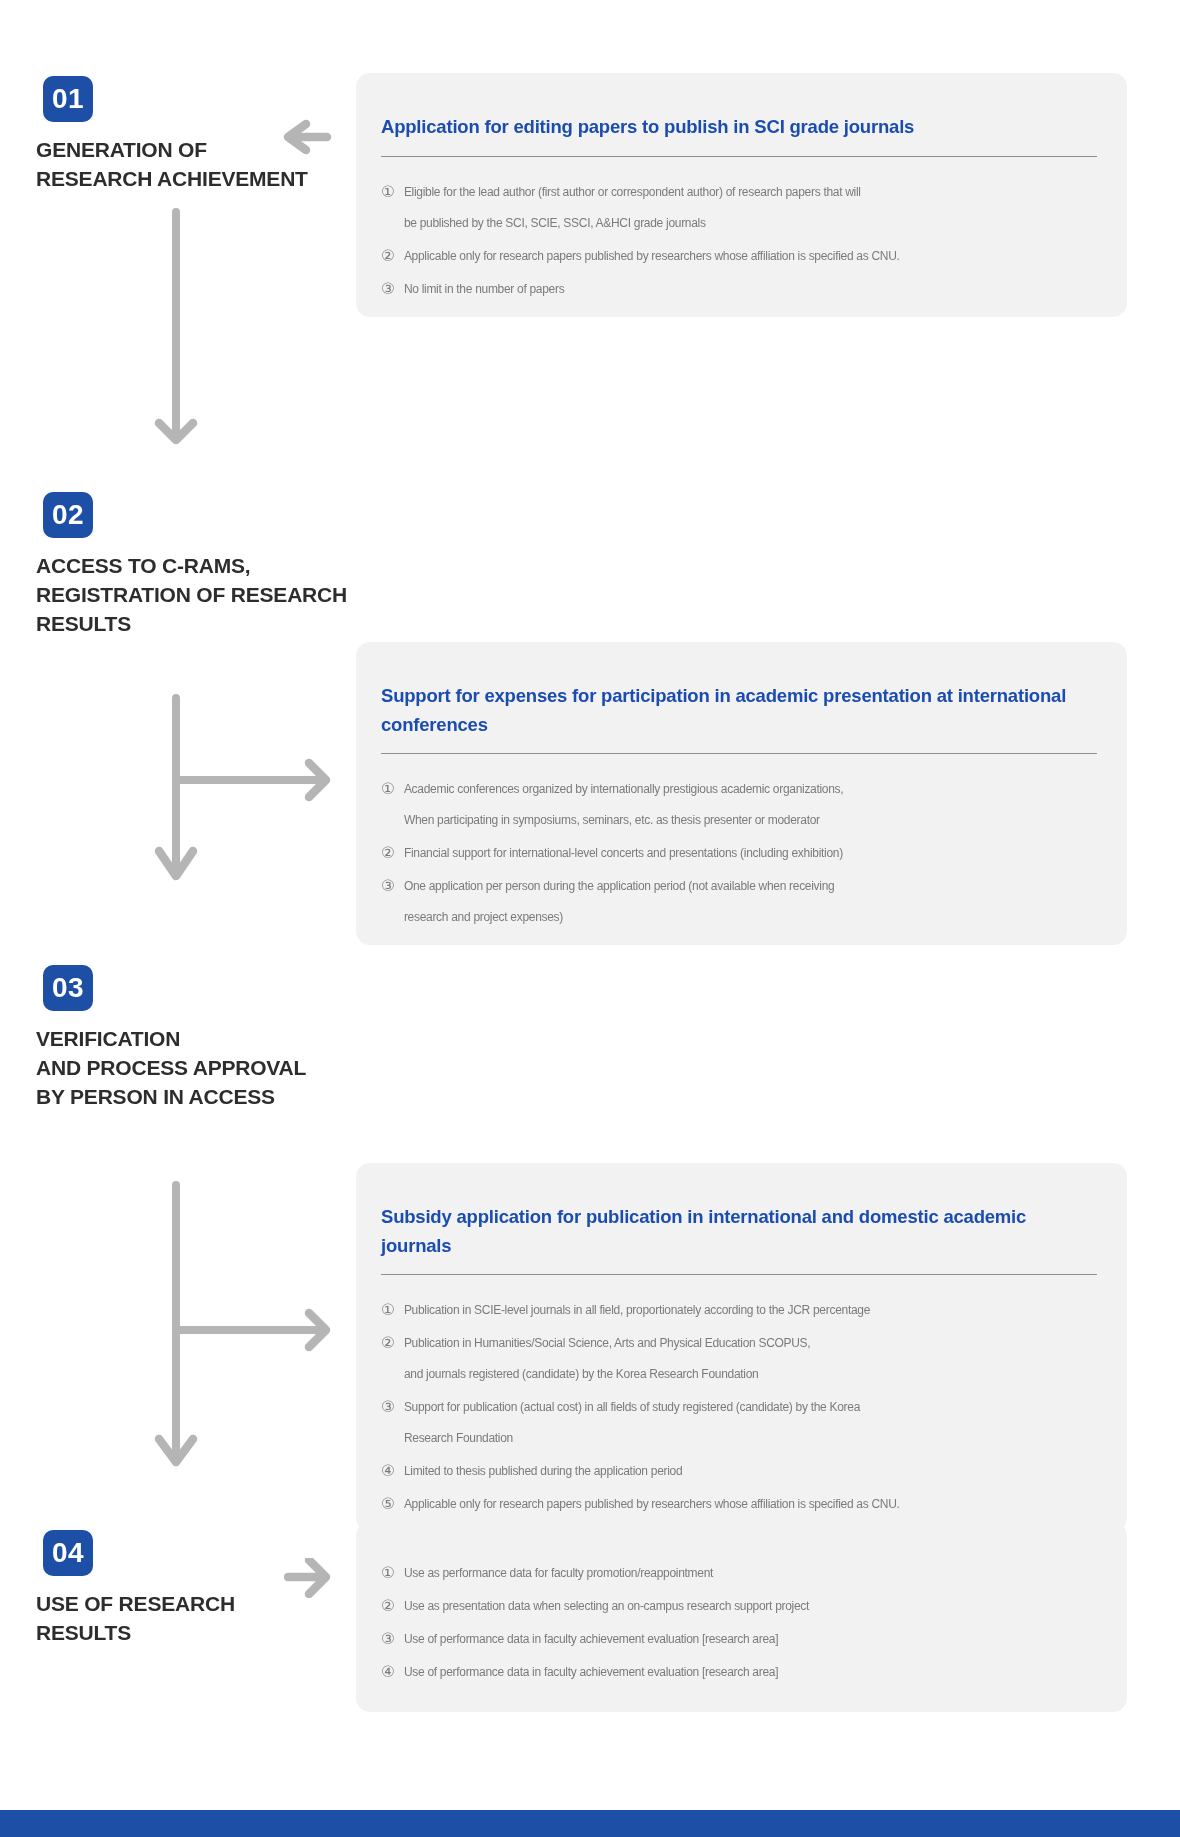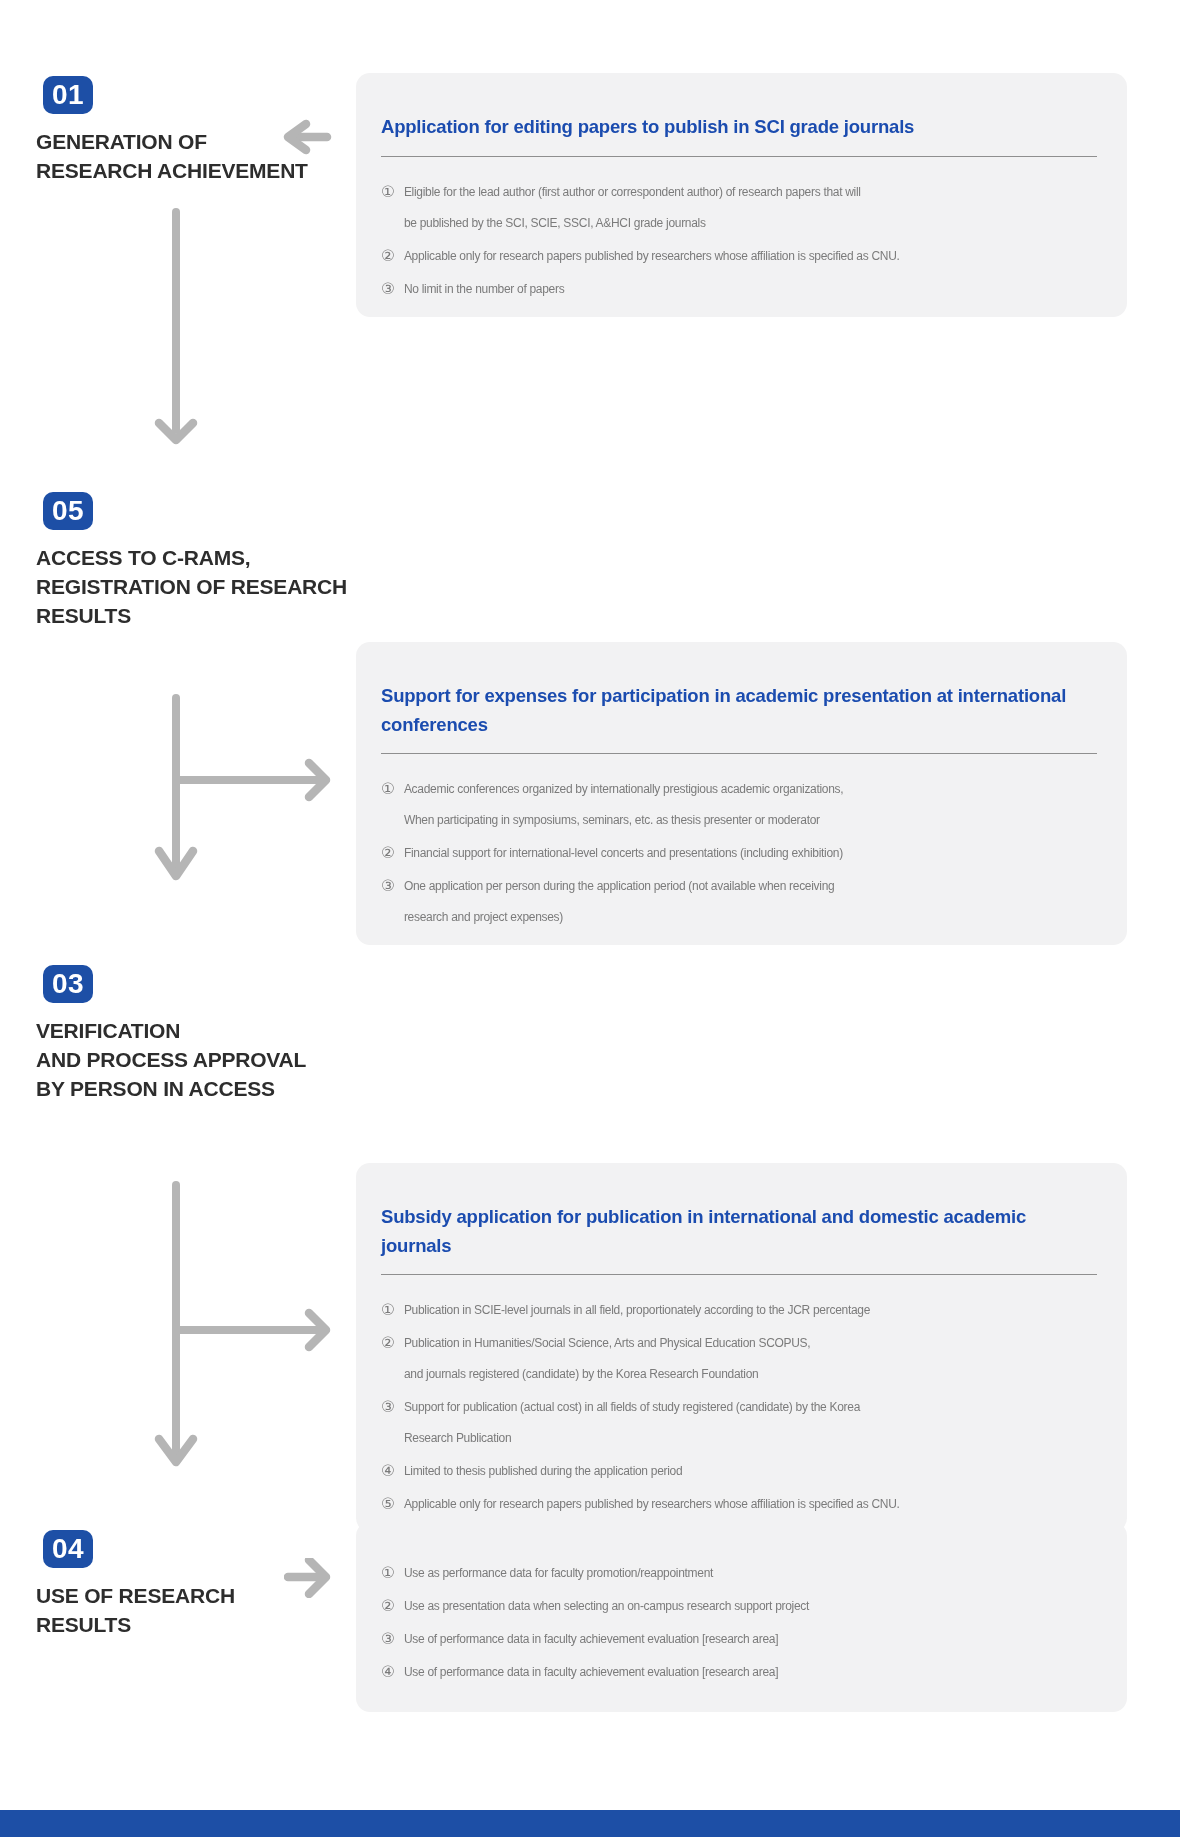--- a/index.html
+++ b/index.html
@@ -3,21 +3,21 @@
 <meta charset="utf-8">
 <style>
   html,body{margin:0;padding:0;background:#ffffff;}
   .canvas{
     position:relative;width:1180px;height:1837px;background:#ffffff;
     font-family:"Liberation Sans","DejaVu Sans",sans-serif;overflow:hidden;
   }
   
   .step{position:absolute;left:36px;}
   .badge{
-    width:50px;height:38px;border-radius:10px;background:#1d4fa6;
+    width:50px;height:46px;border-radius:10px;background:#1d4fa6;
     color:#ffffff;font-size:28px;font-weight:bold;
     display:flex;align-items:center;justify-content:center;
     margin-left:7px;letter-spacing:0.5px;
   }
   .step-title{
     margin-top:14px;font-size:21px;font-weight:bold;color:#2d2d2d;
     line-height:1.37;letter-spacing:-0.2px;white-space:pre-line;
   }
   
   .box{
@@ -79,21 +79,21 @@
       <span class="txt">No limit in the number of papers</span>
     </div>
   </section>
 
   <svg class="arrow" style="left:150px;top:206px" width="52" height="240" viewBox="0 0 52 240">
     <path d="M26 6 V224" stroke-width="8"></path>
     <path d="M9 217 L26 234 L43 217" stroke-width="8.5"></path>
   </svg>
 
   <div class="step" style="top:492px;">
-    <div class="badge">05</div>
+    <div class="badge">02</div>
     <div class="step-title">ACCESS TO C-RAMS,
 REGISTRATION OF RESEARCH
 RESULTS</div>
   </div>
 
   <section class="box" style="top:642px;min-height:272px;">
     <h3 class="box-title">Support for expenses for participation in academic presentation at international
 conferences</h3>
     <div class="divider"></div>
     <div class="item">
@@ -134,21 +134,21 @@
       <span class="txt">Publication in SCIE-level journals in all field, proportionately according to the JCR percentage</span>
     </div>
     <div class="item">
       <span class="num">②</span>
       <span class="txt">Publication in Humanities/Social Science, Arts and Physical Education SCOPUS,
 and journals registered (candidate) by the Korea Research Foundation</span>
     </div>
     <div class="item">
       <span class="num">③</span>
       <span class="txt">Support for publication (actual cost) in all fields of study registered (candidate) by the Korea
-Research Publication</span>
+Research Foundation</span>
     </div>
     <div class="item">
       <span class="num">④</span>
       <span class="txt">Limited to thesis published during the application period</span>
     </div>
     <div class="item">
       <span class="num">⑤</span>
       <span class="txt">Applicable only for research papers published by researchers whose affiliation is specified as CNU.</span>
     </div>
   </section>

